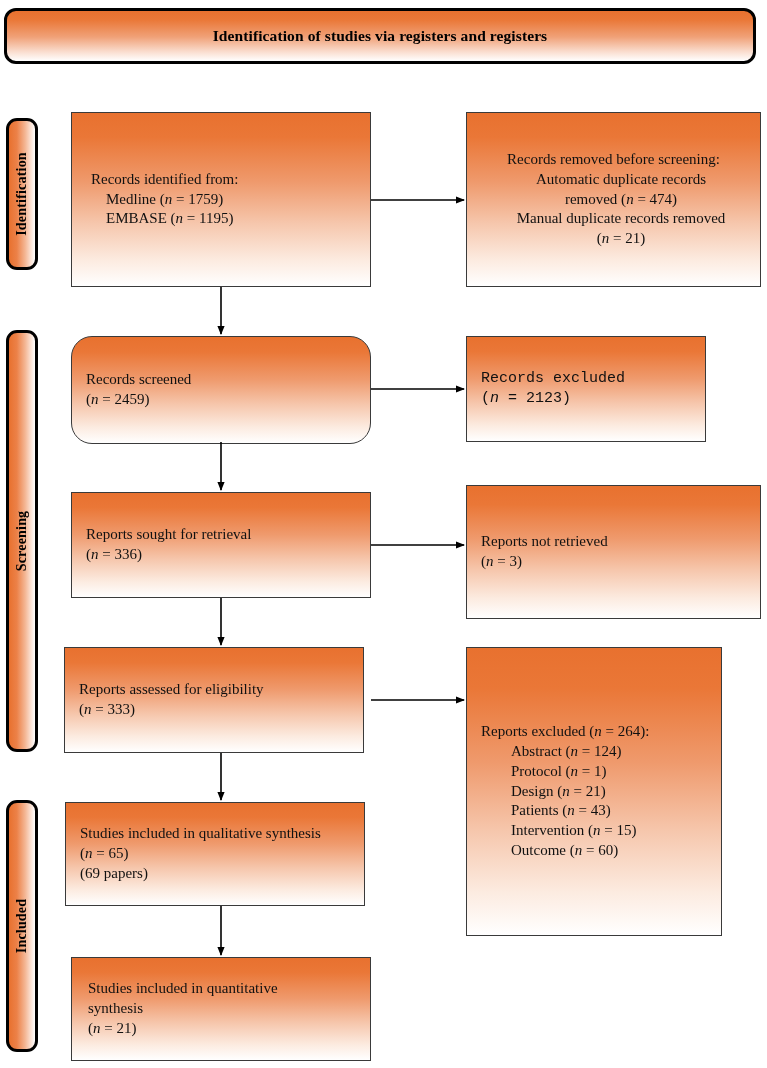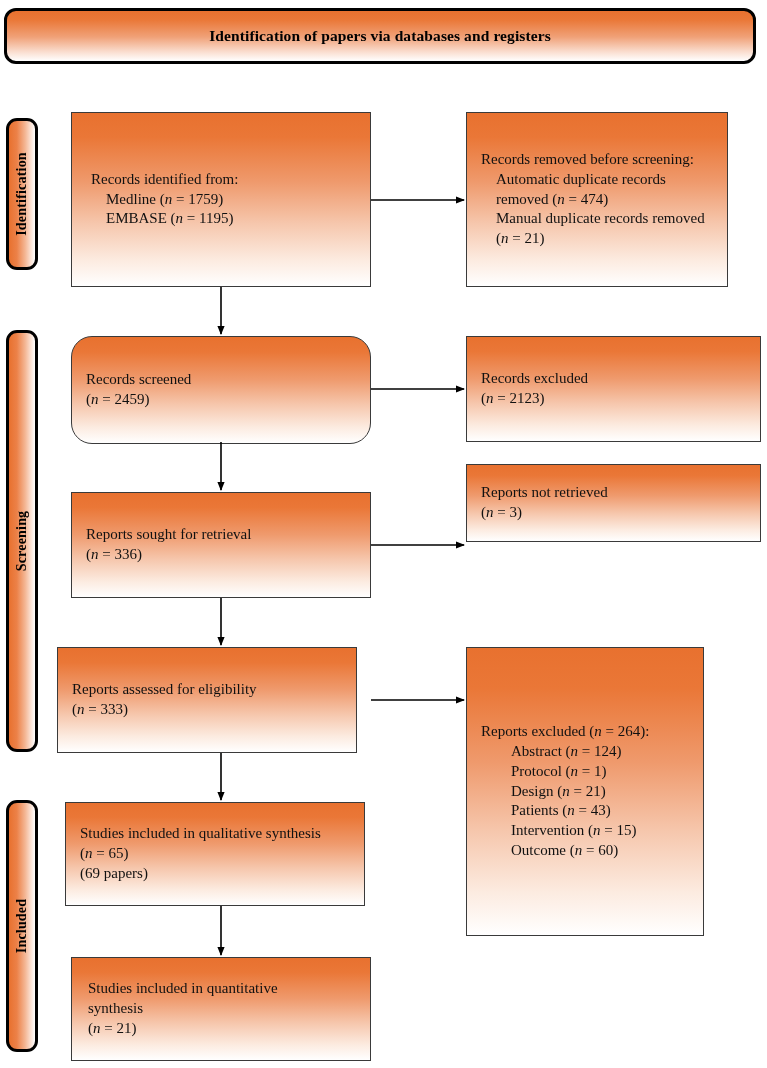--- a/index.html
+++ b/index.html
@@ -86,50 +86,50 @@
     line-height: 1.33;
     color: #111111;
     white-space: pre-wrap;
   }
   .box-text .ital { font-style: italic; }
 
   
   #box-identified       { left: 71px;  top: 112px;  width: 300px; height: 175px; padding-left: 19px; }
   #box-screened         { left: 71px;  top: 336px;  width: 300px; height: 108px; border-radius: 21px; }
   #box-sought           { left: 71px;  top: 492px;  width: 300px; height: 106px; }
-  #box-assessed         { left: 57px;  top: 647px;  width: 300px; height: 106px; }
+  #box-assessed         { left: 64px;  top: 647px;  width: 300px; height: 106px; }
   #box-qualitative      { left: 65px;  top: 802px;  width: 300px; height: 104px; }
   #box-quantitative     { left: 71px;  top: 957px;  width: 300px; height: 104px; padding-left: 16px; }
 
   
-  #box-removed          { left: 466px; top: 112px;  width: 262px; height: 175px; }
-  #box-records-excluded { left: 466px; top: 336px;  width: 295px; height: 106px; }
-  #box-not-retrieved    { left: 466px; top: 464px;  width: 295px; height: 78px; }
-  #box-reports-excluded { left: 466px; top: 647px;  width: 238px; height: 289px; }
+  #box-removed          { left: 466px; top: 112px;  width: 295px; height: 175px; text-align: center; }
+  #box-records-excluded { left: 466px; top: 336px;  width: 240px; height: 106px; font-family: Liberation Mono, monospace; }
+  #box-not-retrieved    { left: 466px; top: 485px;  width: 295px; height: 134px; }
+  #box-reports-excluded { left: 466px; top: 647px;  width: 256px; height: 289px; }
 
   
   #box-identified .box-text,
   #box-removed .box-text { margin-top: 0; }
 
   
   #arrows {
     position: absolute;
     left: 0; top: 0;
     width: 767px;
     height: 1068px;
     pointer-events: none;
   }
 </style>
 </head>
 <body>
 
 <div id="diagram">
 
   <div class="banner">
-    <span class="banner-title">Identification of papers via databases and registers</span>
+    <span class="banner-title">Identification of studies via registers and registers</span>
   </div>
 
   <div class="phase" id="phase-identification">
     <span class="phase-label">Identification</span>
   </div>
   <div class="phase" id="phase-screening">
     <span class="phase-label">Screening</span>
   </div>
   <div class="phase" id="phase-included">
     <span class="phase-label">Included</span>

